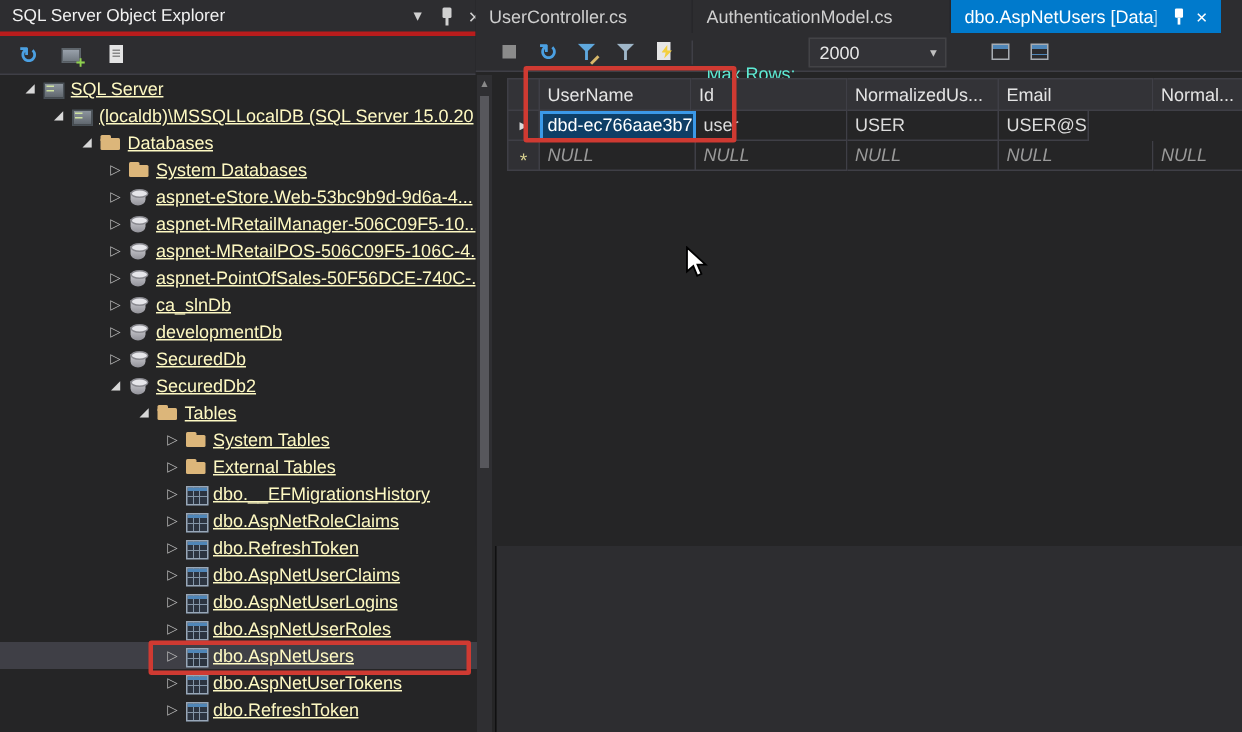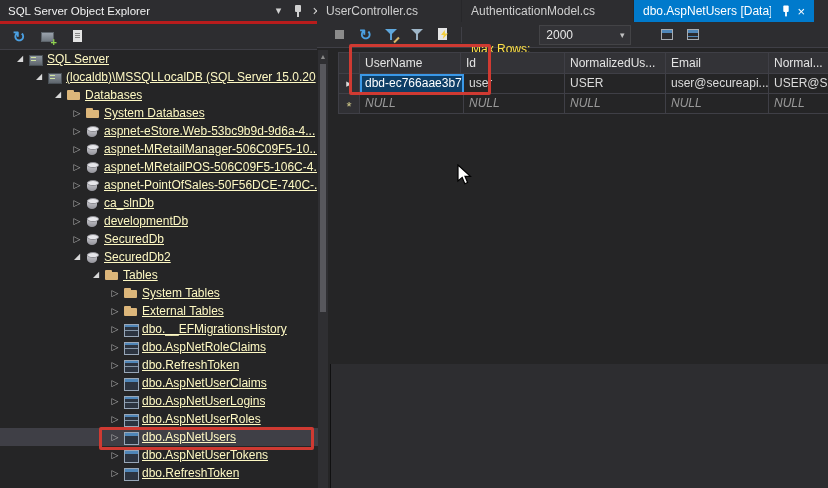--- a/index.html
+++ b/index.html
@@ -65,21 +65,21 @@
   .dgt-ic { position:relative; width:17px; height:17px; display:flex; align-items:center; justify-content:center; }
   .stop-sq { position:absolute; inset:4px; background:#8b8b8b; }
   .refresh2 { color:#4ba0e2; font-size:15px; font-weight:bold; }
   .funnel { position:absolute; left:2px; top:3px; width:12px; height:11px; clip-path:polygon(0 0,100% 0,58% 45%,58% 100%,42% 100%,42% 45%); }
   .f-blue { background:#5fa8dd; }
   .f-gray { background:#9fb6c8; }
   .funnel-pencil { position:absolute; right:0; bottom:2px; width:7px; height:2px; background:#d8b86a; transform:rotate(-45deg); }
   .doc { position:absolute; left:3px; top:2px; width:9px; height:12px; background:#e6e6e6; }
   .bolt { position:absolute; left:6px; top:4px; width:7px; height:9px; background:#f3cf3e; clip-path:polygon(55% 0,0 55%,40% 55%,25% 100%,100% 40%,55% 40%); }
   .sep { width:1px; height:16px; background:#3f3f46; }
-  .maxrows-label { color:#fde047;margin-top:28px; }
+  .maxrows-label { color:#5eead4;margin-top:28px; }
   .combo { width:92px; height:20px; background:#333337; border:1px solid #434346; display:flex; align-items:center; }
   .combo-val { flex:1; padding-left:6px; color:#e8e8e8; }
   .combo-arrow { width:16px; text-align:center; color:#c0c0c0; font-size:9px; }
   .spacer12 { width:10px; }
   .pane { position:absolute; left:2px; top:3px; width:12px; height:11px; border:1px solid #a8adb3; background:linear-gradient(#4f86b8 0 3px, #2b2b2e 3px); }
   .pane.p2 { background:linear-gradient(#4f86b8 0 3px, #2b2b2e 3px 6px, #4f86b8 6px 7px, #2b2b2e 7px); }
 
   
   .grid { position:absolute; left:21px; top:52px; }
   .dg-row { display:flex; }
@@ -301,21 +301,20 @@
           <div class="dg-cell" style="width: 104px;">Id</div>
           <div class="dg-cell" style="width: 101px;">NormalizedUs...</div>
           <div class="dg-cell" style="width: 103px;">Email</div>
           <div class="dg-cell" style="width: 60px;">Normal...</div>
         </div>
         <div class="dg-row">
           <div class="dg-rowhead ind-current">▶</div>
           <div class="dg-cell sel-cell" style="width: 104px;">dbd-ec766aae3b7c</div>
           <div class="dg-cell" style="width: 101px;">user</div>
           <div class="dg-cell" style="width: 101px;">USER</div>
-          <div class="dg-cell" style="width: 103px;">user@secureapi...</div>
           <div class="dg-cell" style="width: 60px;">USER@S...</div>
         </div>
         <div class="dg-row">
           <div class="dg-rowhead ind-new">*</div>
           <div class="dg-cell null-cell" style="width: 104px;">NULL</div>
           <div class="dg-cell null-cell" style="width: 101px;">NULL</div>
           <div class="dg-cell null-cell" style="width: 101px;">NULL</div>
           <div class="dg-cell null-cell" style="width: 103px;">NULL</div>
           <div class="dg-cell null-cell" style="width: 60px;">NULL</div>
         </div>

